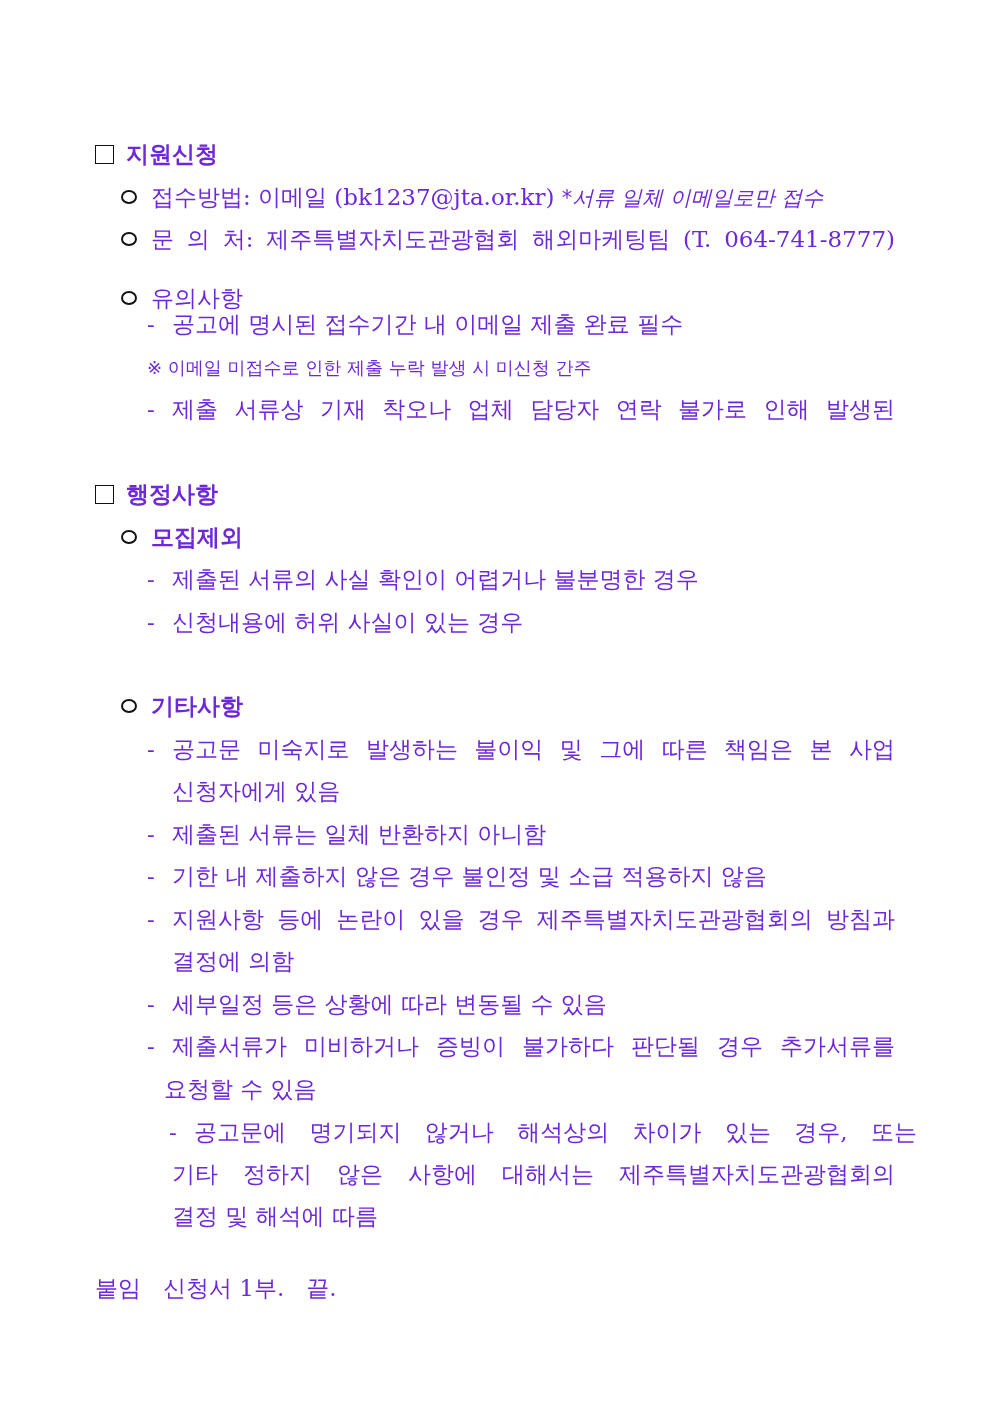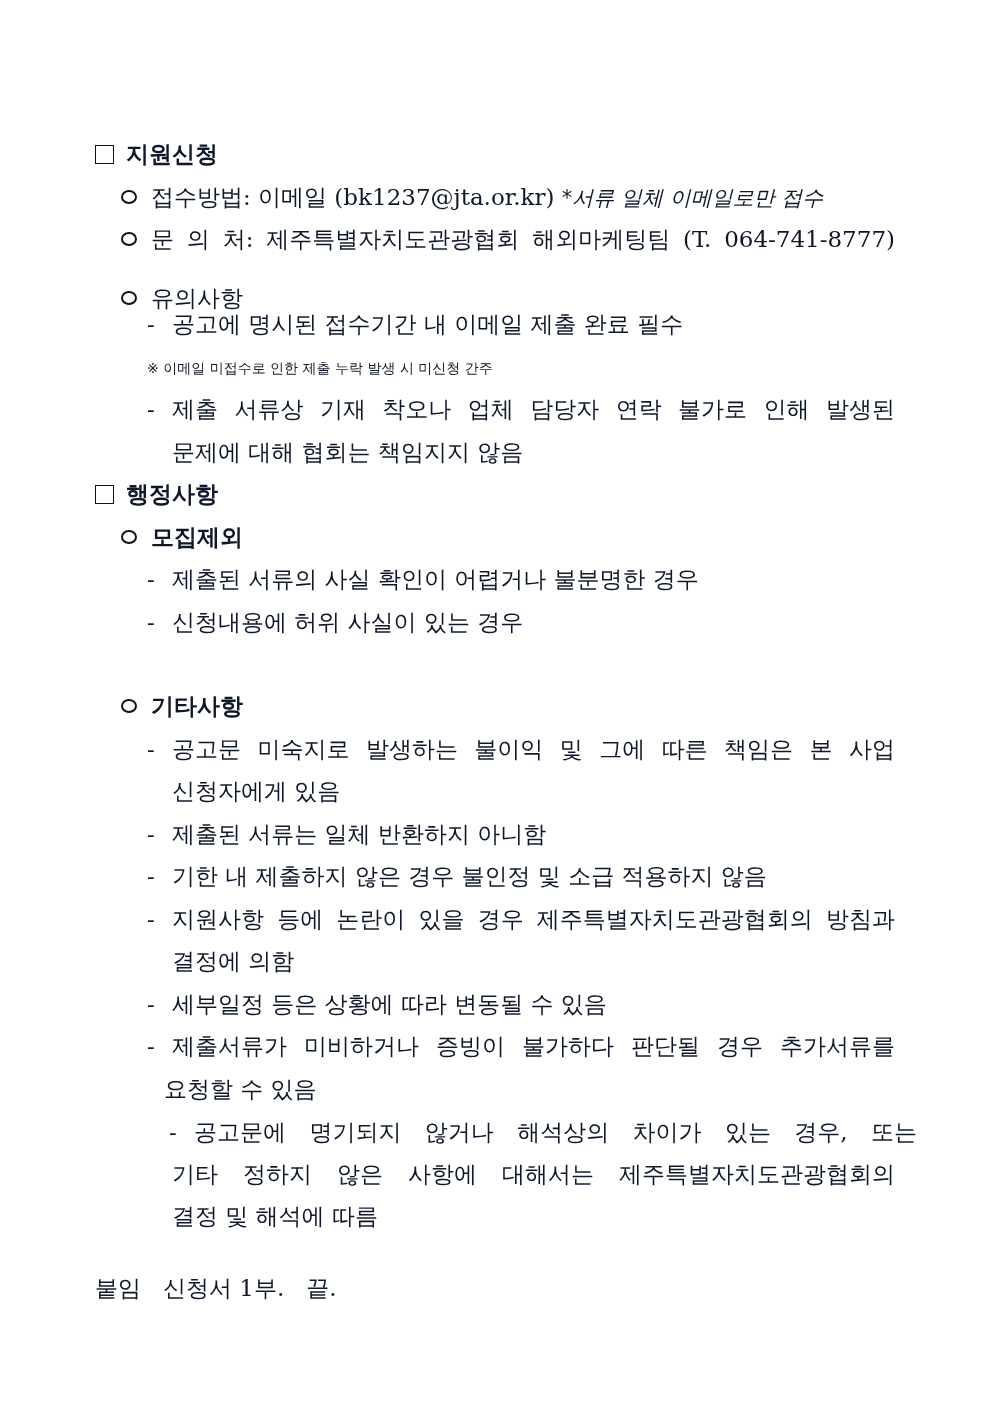--- a/index.html
+++ b/index.html
@@ -1,20 +1,20 @@
 <!DOCTYPE html>
 <html><head>
 <meta charset="utf-8">
 <style>
   html, body { margin: 0; padding: 0; background: #ffffff; }
   body { width: 992px; height: 1403px; position: relative; overflow: hidden; }
   .page {
     position: absolute; left: 0; top: 0; width: 992px; height: 1403px;
     font-family: "DejaVu Serif", "Liberation Serif", serif;
-    color: #0f172a;
+    color: #6d28d9;
   }
   .line {
     position: absolute;
     white-space: nowrap;
     font-size: 23px;
     line-height: 30px;
   }
   .justify { text-align: justify; text-align-last: justify; }
   .heading { font-weight: bold; font-size: 23px; }
   .heading .box {
@@ -23,21 +23,21 @@
     vertical-align: -2px; margin-right: 12px;
   }
   .bullet-o {
     display: inline-block; width: 16px; height: 14px;
     border: 2px solid #111; border-radius: 50%; box-sizing: border-box;
     vertical-align: 1px; margin-right: 14px;
   }
   .bold-o { border-width: 2.6px; }
   .sub-h { font-weight: bold; }
   .dash { display: inline-block; width: 25px; }
-  .note { font-size: 14px; font-family: "DejaVu Sans", "Liberation Sans", sans-serif; }
+  .note { font-size: 18px; font-family: "DejaVu Sans", "Liberation Sans", sans-serif; }
   .small-sans { font-size: 21px; font-family: "DejaVu Sans", "Liberation Sans", sans-serif; font-style: italic; }
 </style>
 </head>
 <body>
 
 <div class="page">
 
   <div class="line heading" style="left:95px; top:139px;">
     <span class="box"></span><span>지원신청</span>
   </div>
@@ -58,23 +58,20 @@
   <div class="line" style="left:147px; top:309px;">
     <span class="dash">-</span><span>공고에 명시된 접수기간 내 이메일 제출 완료 필수</span>
   </div>
 
   <div class="line note" style="left:147px; top:353px;">
     <span>※ 이메일 미접수로 인한 제출 누락 발생 시 미신청 간주</span>
   </div>
 
   <div class="line justify" style="left:147px; top:394px; width:748px;">
     <span class="dash">-</span><span>제출 서류상 기재 착오나 업체 담당자 연락 불가로 인해 발생된</span>
-  </div>
-  <div class="line" style="left:172px; top:437px;">
-    <span>문제에 대해 협회는 책임지지 않음</span>
   </div>
 
   <div class="line heading" style="left:95px; top:479px;">
     <span class="box"></span><span>행정사항</span>
   </div>
 
   <div class="line sub-h" style="left:121px; top:522px;">
     <span class="bullet-o bold-o"></span><span>모집제외</span>
   </div>
 

